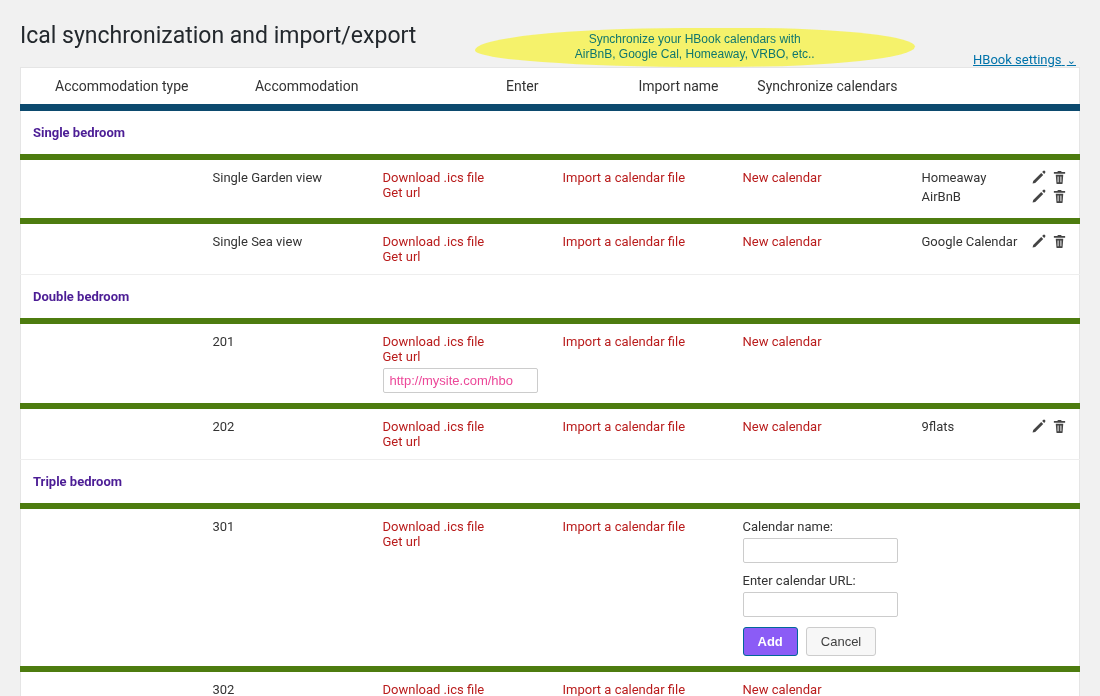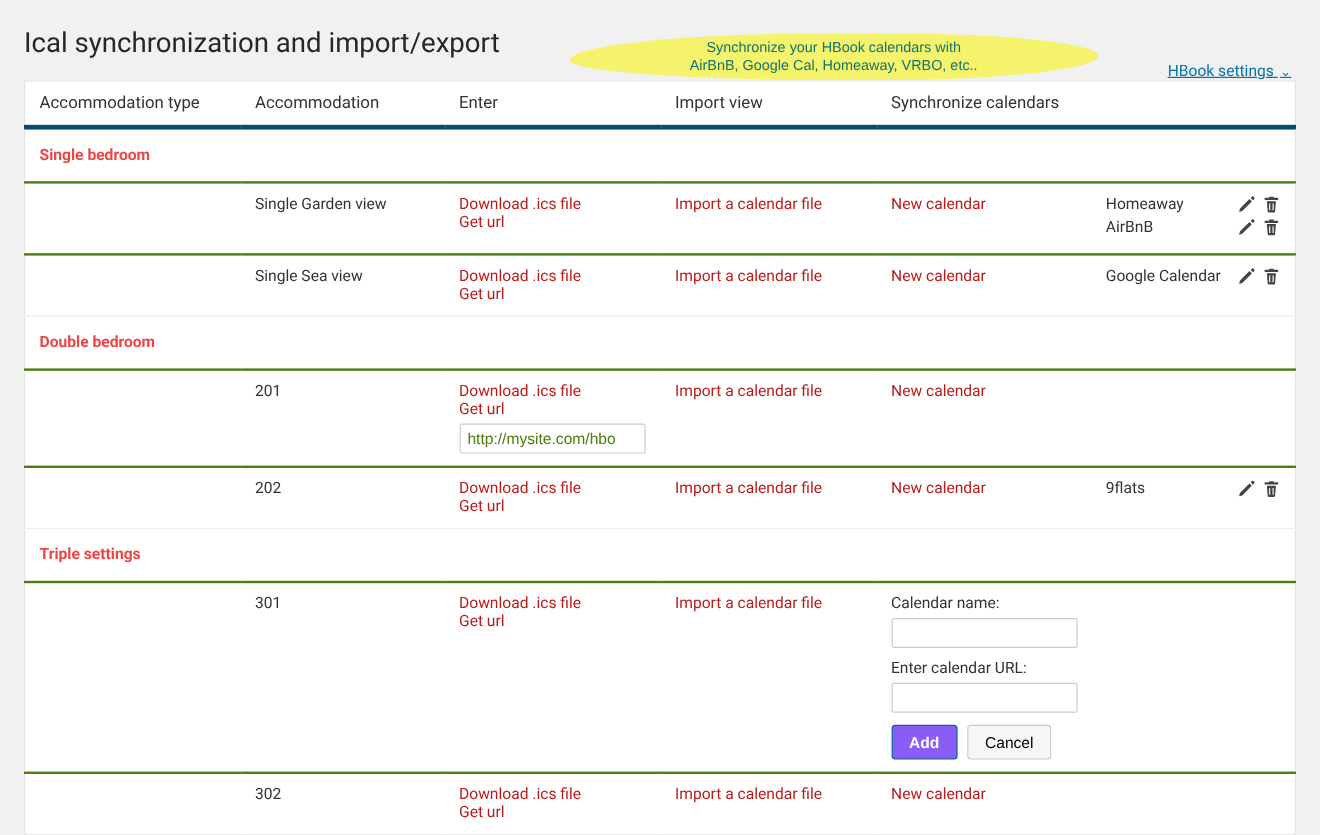--- a/index.html
+++ b/index.html
@@ -61,36 +61,36 @@
     margin-left: 2px;
   }
 
   table.main {
     width: 100%;
     border-collapse: collapse;
     background: #fff;
     border: 1px solid #e5e5e5;
   }
   table.main th {
-    text-align: left;
+    text-align: right;
     font-weight: 400;
     color: #333;
     padding: 10px 12px;
     font-size: 14px;
-    border-bottom: 4px solid #0c4a6e;
+    border-bottom: 7px solid #0c4a6e;
   }
   table.main td {
     padding: 10px 12px;
     vertical-align: top;
-    border-top: 2px solid #4d7c0f;
+    border-top: 6px solid #4d7c0f;
     font-size: 13px;
   }
   tr.section-head td {
     font-weight: 700;
-    color: #ef4444;
+    color: #4c1d95;
     border-top: 1px solid #eee;
     padding: 14px 12px;
   }
   a.lnk {
     color: #b91c1c;
     text-decoration: none;
     cursor: pointer;
   }
 
   .cal-row {
@@ -107,21 +107,21 @@
   }
   .icon-btn svg { width: 15px; height: 15px; display: block; }
 
   input[type="text"] {
     border: 1px solid #ccc;
     border-radius: 2px;
     padding: 4px 6px;
     font-size: 13px;
     width: 155px;
     background: #fff;
-    color: #4d7c0f;
+    color: #ec4899;
   }
   .url-box {
     margin-top: 4px;
   }
   .form-lbl {
     color: #333;
     margin-bottom: 4px;
     display: block;
   }
   .form-group { margin-bottom: 10px; }
@@ -134,21 +134,21 @@
   }
   .btn-primary {
     background: #8b5cf6;
     border-color: #006799;
     color: #fff;
     font-weight: bold;
   }
   .btn-secondary {
     background: #f7f7f7;
     border-color: #ccc;
-    color: #000000;
+    color: #404040;
   }
   .btn-row { display: flex; gap: 8px; }
 
   .col-type { width: 180px; }
   .col-accom { width: 170px; }
   .col-export { width: 180px; }
   .col-import { width: 180px; }
   .col-sync { width: 170px; }
   .col-cal { width: 170px; }
 </style>
@@ -170,21 +170,21 @@
       </span>
     </div>
   </div>
 
   <table class="main">
     <thead>
       <tr>
         <th class="col-type">Accommodation type</th>
         <th class="col-accom">Accommodation</th>
         <th class="col-export">Enter</th>
-        <th class="col-import">Import view</th>
+        <th class="col-import">Import name</th>
         <th class="col-sync">Synchronize calendars</th>
         <th class="col-cal"></th>
       </tr>
     </thead>
     <tbody id="tbody">
         <tr class="section-head">
           <td colspan="6">Single bedroom</td>
         </tr>
         <tr>
           <td></td>
@@ -278,21 +278,21 @@
           <span class="icon-btn">
                   <svg viewBox="0 0 16 16">
                     <use href="#trash-path"></use>
                   </svg>
                 </span>
         </span>
       </div>
           </td>
         </tr>
         <tr class="section-head">
-          <td colspan="6">Triple settings</td>
+          <td colspan="6">Triple bedroom</td>
         </tr>
         <tr>
           <td></td>
           <td>301</td>
           <td><a class="lnk">Download .ics file</a><br><a class="lnk">Get url</a></td>
           <td><a class="lnk">Import a calendar file</a></td>
           <td>
         <div class="form-group">
           <span class="form-lbl">Calendar name:</span>
           <input type="text" style="">

